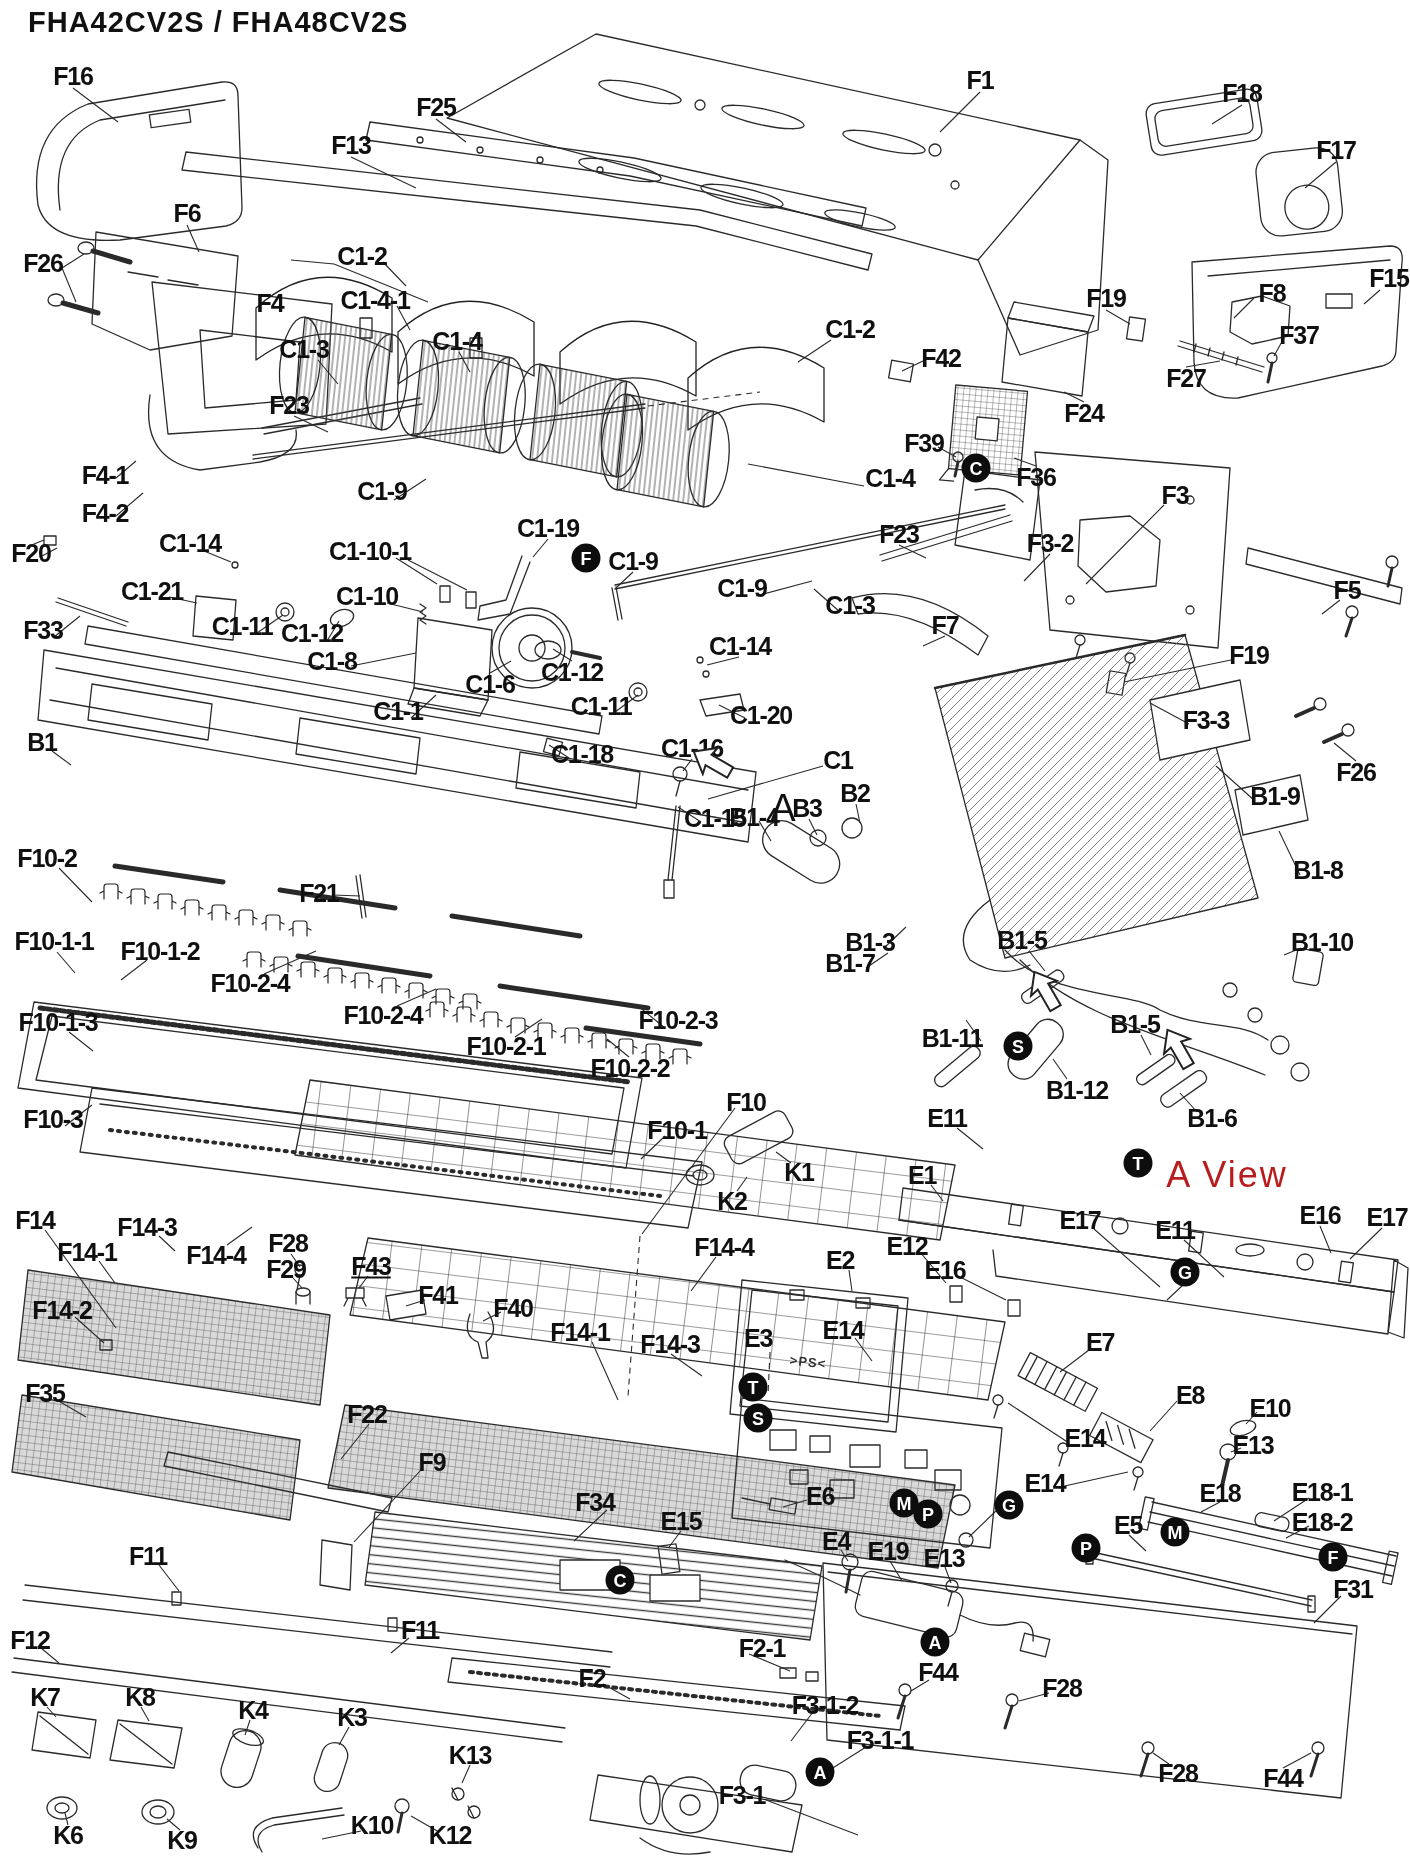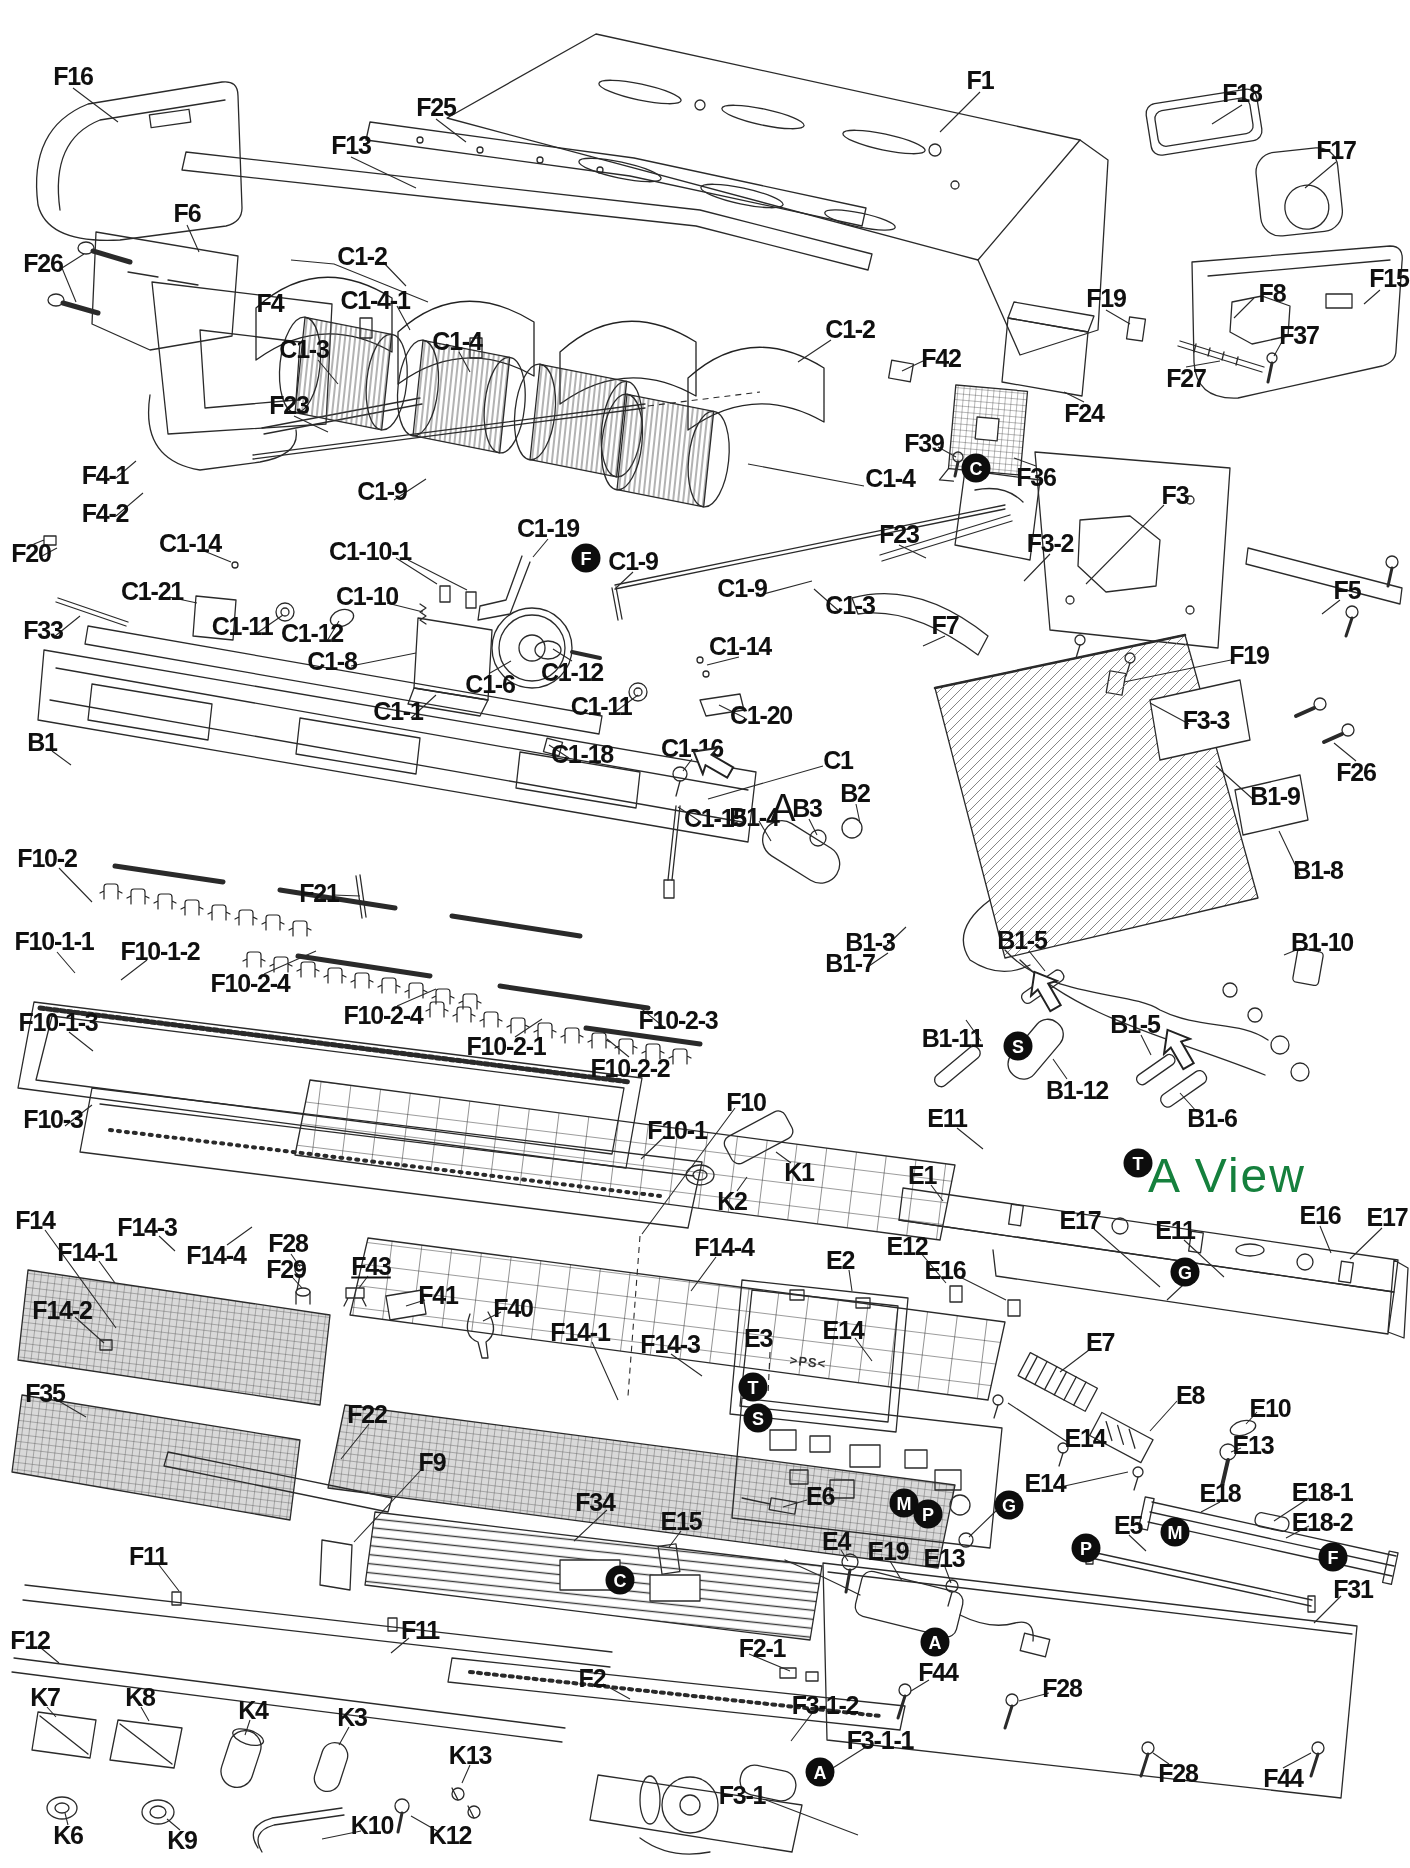--- a/index.html
+++ b/index.html
@@ -2,21 +2,21 @@
 <html><head>
 <meta charset="utf-8">
 <style>
   html,body{margin:0;padding:0;background:#fff;}
   #page{position:relative;width:1410px;height:1868px;background:#ffffff;
         font-family:"Liberation Sans",sans-serif;overflow:hidden;}
   #line-art{position:absolute;left:0;top:0;width:1410px;height:1868px;}
   #diagram-title{position:absolute;left:28px;top:6px;font-size:29px;font-weight:bold;
         letter-spacing:1px;color:#111;white-space:nowrap;}
   #a-view{position:absolute;left:1227px;top:1175px;transform:translate(-50%,-50%);
-        font-size:48px;font-weight:400;letter-spacing:2px;color:#15803d;white-space:nowrap;}
+        font-size:36px;font-weight:400;letter-spacing:2px;color:#b91c1c;white-space:nowrap;}
   .p-label{position:absolute;transform:translate(-50%,-50%);font-weight:bold;font-size:25px;
         letter-spacing:-1.2px;color:#101010;white-space:nowrap;line-height:1;}
   .p-marker{position:absolute;transform:translate(-50%,-50%);width:29px;height:29px;border-radius:50%;
         background:#0d0d0d;color:#fff;font-weight:bold;font-size:18px;display:flex;
         align-items:center;justify-content:center;line-height:1;}
   .sec-a{position:absolute;transform:translate(-50%,-50%);font-size:38px;font-weight:400;color:#111;}
   .v-arrow{position:absolute;width:46px;height:34px;transform-origin:50% 50%;}
   .mold-mark{position:absolute;transform:translate(-50%,-50%) rotate(6deg);font-size:13px;
         font-weight:bold;color:#333;letter-spacing:1px;}
   #labels-layer{position:absolute;inset:0;pointer-events:none;}
@@ -580,20 +580,21 @@
       M369,1424 L341,1459 M421,1470 L354,1542 M607,1510 L574,1541 M681,1531 L669,1547 M807,1500 L783,1507
       M841,1550 L848,1561 M890,1561 L902,1581 M945,1567 L951,1583 M997,1510 L969,1537 M1341,1596 L1314,1623
       M929,1680 L911,1691 M1049,1693 L1019,1701 M603,1684 L630,1699 M749,1654 L790,1671 M159,1565 L179,1591
       M409,1638 L391,1653 M41,1648 L59,1663 M813,1712 L791,1741 M866,1747 L828,1771 M766,1800 L858,1835
       M470,1765 L462,1783 M47,1707 L56,1717 M141,1707 L149,1721 M250,1720 L245,1735 M349,1727 L339,1745
       M361,1831 L322,1839 M439,1832 L411,1816 M68,1825 L65,1813 M180,1830 L167,1819
       M1169,1764 L1153,1753 M1283,1768 L1311,1753"></path>
     <path stroke="#2a2a2a" stroke-width="1.1" fill="none" stroke-dasharray="6 5" d="M770,1352 L768,1395 M640,1236 L628,1396 M648,406 L760,392"></path>
   </svg>
 
+  <div id="diagram-title">FHA42CV2S / FHA48CV2S</div>
   <div id="a-view">A View</div>
   <div id="labels-layer">
       <div class="p-label" style="left: 73px; top: 76px;">F16</div>
       <div class="p-label" style="left: 980px; top: 80px; text-align: right;">F1</div>
       <div class="p-label" style="left: 1242px; top: 93px;">F18</div>
       <div class="p-label" style="left: 1336px; top: 150px;">F17</div>
       <div class="p-label" style="left: 436px; top: 107px;">F25</div>
       <div class="p-label" style="left: 351px; top: 145px;">F13</div>
       <div class="p-label" style="left: 187px; top: 213px;">F6</div>
       <div class="p-label" style="left: 43px; top: 263px;">F26</div>

